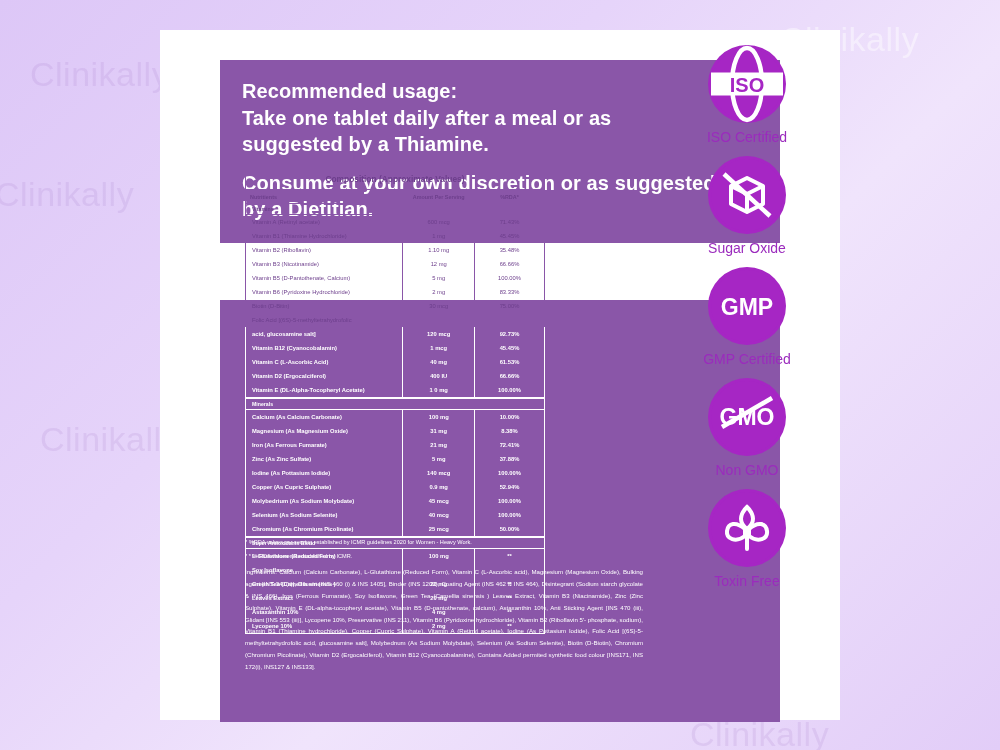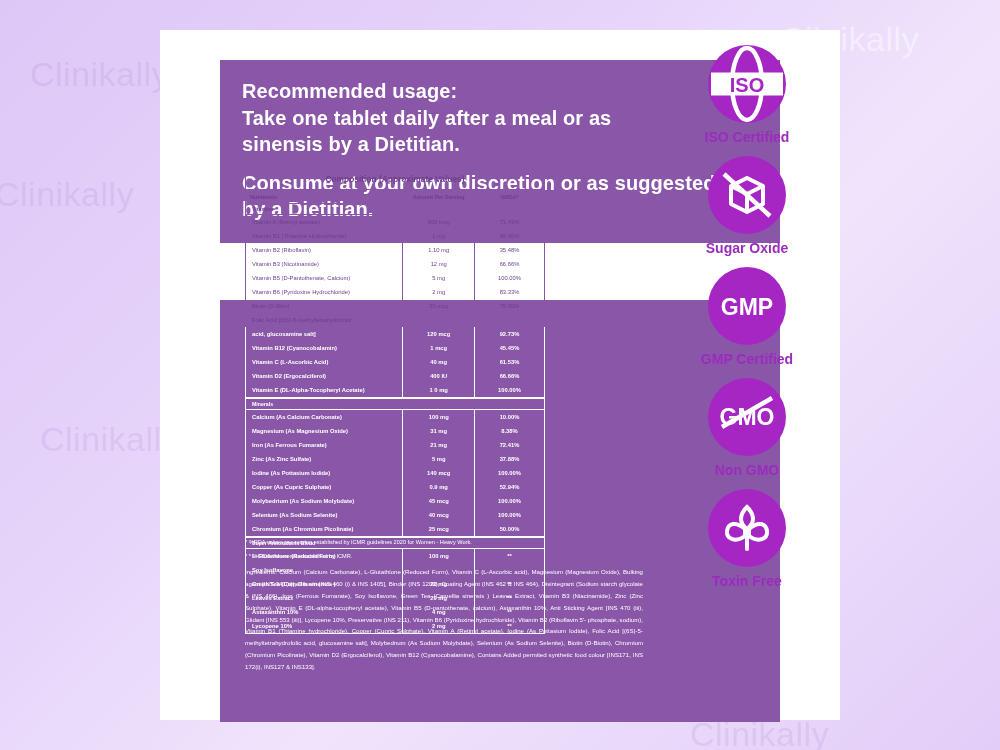--- a/index.html
+++ b/index.html
@@ -55,39 +55,39 @@
 
   .notes{position:absolute;left:85px;width:400px;color:#fff;font-size:5.6px;line-height:1.9;}
   .ingr{position:absolute;left:85px;width:398px;color:#fff;font-size:6.1px;line-height:1.95;
         text-align:justify;}
 
   
   .badges{position:absolute;left:672px;top:45px;width:150px;}
   .badge{width:150px;text-align:center;margin-bottom:11px;}
   .bcircle{width:78px;height:78px;border-radius:50%;background:#a626c4;margin:0 auto;
            position:relative;display:flex;align-items:center;justify-content:center;}
-  .blabel{margin-top:6px;color:#9b2bbd;font-size:14px;font-weight:bold;}
+  .blabel{margin-top:6px;color:#9b2bbd;font-size:14px;font-weight:normal;}
 </style>
 </head>
 <body>
 
 <div class="wm dk" style="left:30px;top:55px;">Clinikally</div>
 <div class="wm dk" style="left:-5px;top:175px;">Clinikally</div>
 <div class="wm" style="left:780px;top:20px;">Clinikally</div>
 <div class="wm dk" style="left:40px;top:420px;">Clinikally</div>
 <div class="wm dk" style="left:690px;top:715px;">Clinikally</div>
 
 <div class="card">
 
   <div class="panel"></div>
 
   <div class="usage">
     <div class="ln">Recommended usage:</div>
     <div class="ln">Take one tablet daily after a meal or as</div>
-    <div class="ln">sinensis by a Dietitian.</div>
+    <div class="ln">suggested by a Thiamine.</div>
     <div class="gap"></div>
     <div class="ln">Consume at your own discretion or as suggested</div>
     <div class="ln">by a Dietitian.</div>
   </div>
 
   <div class="tbl">
     <div class="lt">
       <div class="ttl">
         <div>Composition (Approximate Values)</div>
       </div>

